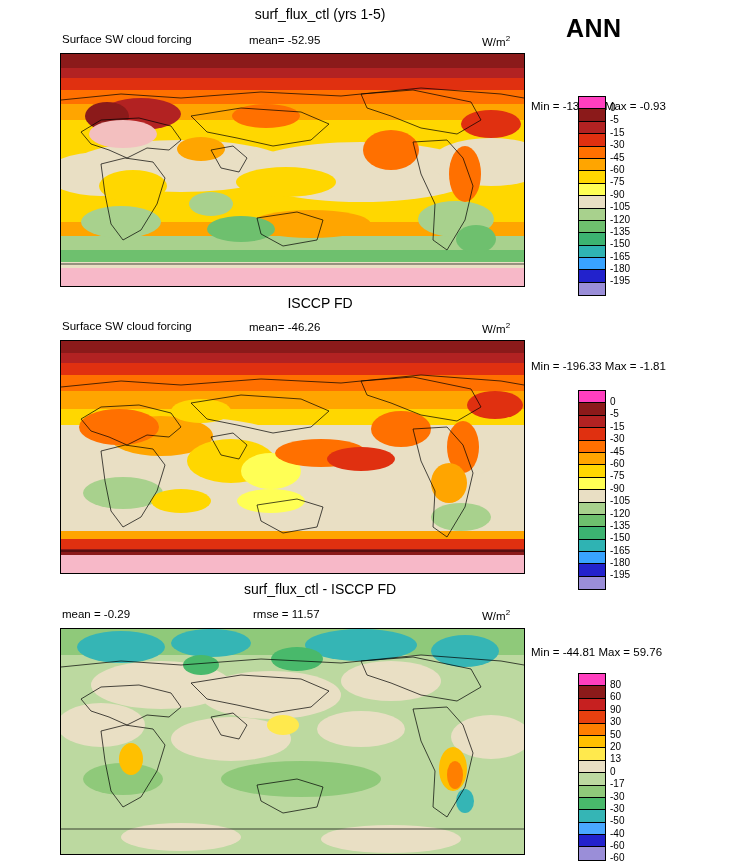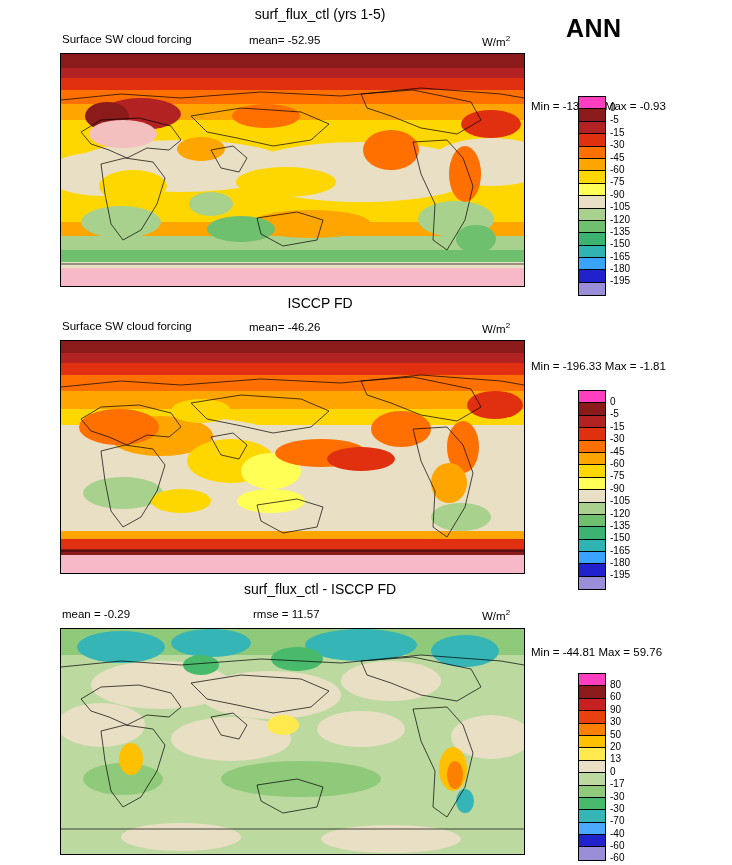--- a/index.html
+++ b/index.html
@@ -309,20 +309,20 @@
       <span>60</span>
       <span>90</span>
       <span>30</span>
       <span>50</span>
       <span>20</span>
       <span>13</span>
       <span>0</span>
       <span>-17</span>
       <span>-30</span>
       <span>-30</span>
-      <span>-70</span>
+      <span>-50</span>
       <span>-40</span>
       <span>-60</span>
       <span>-60</span>
     </div>
   </div>
 
 </div>
 
 </body></html>

